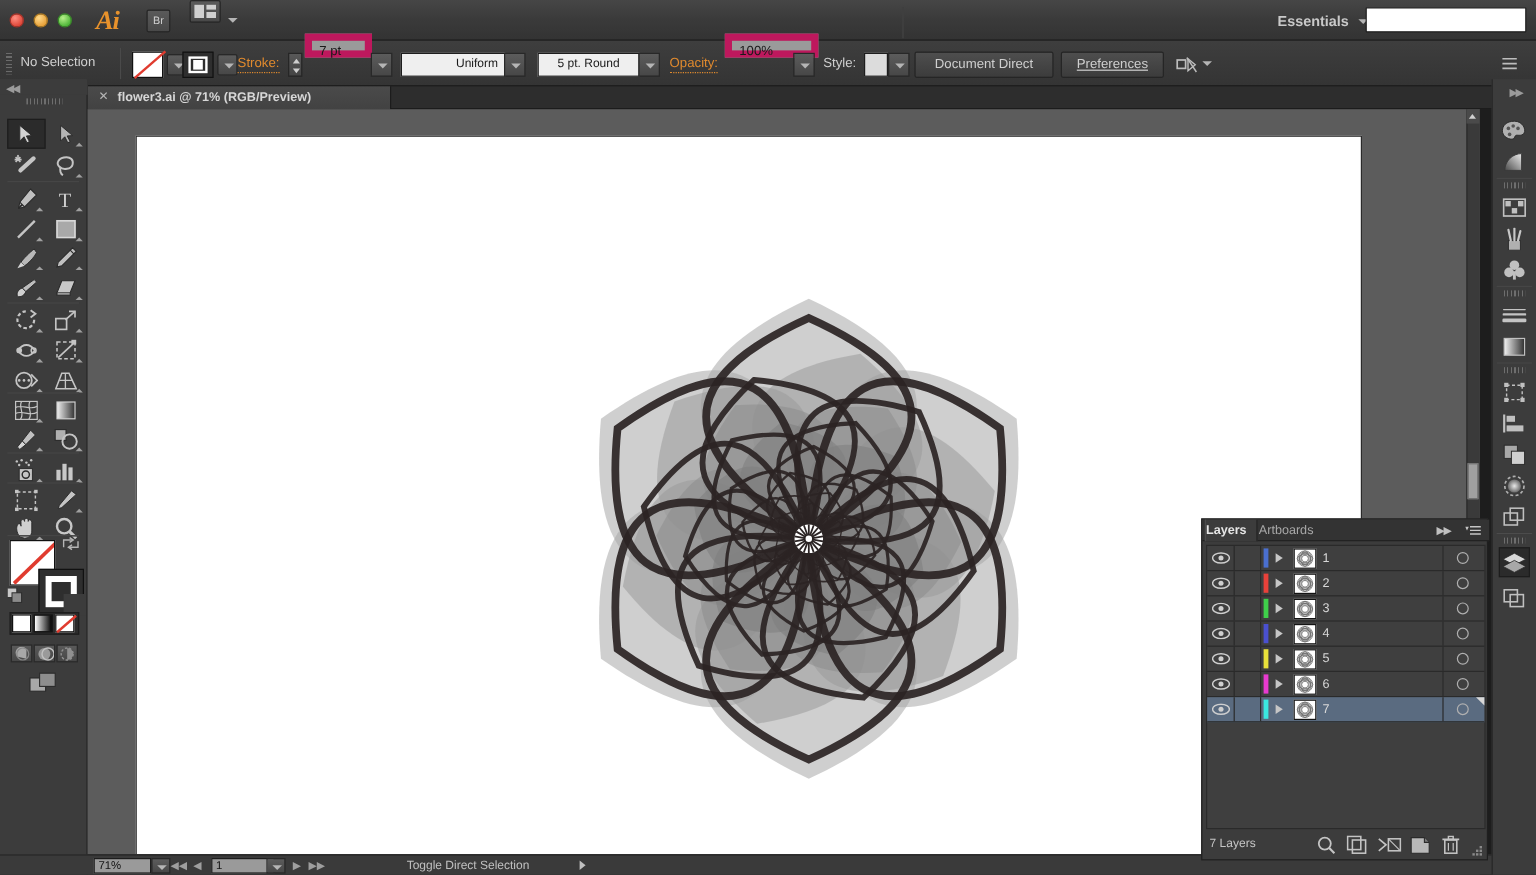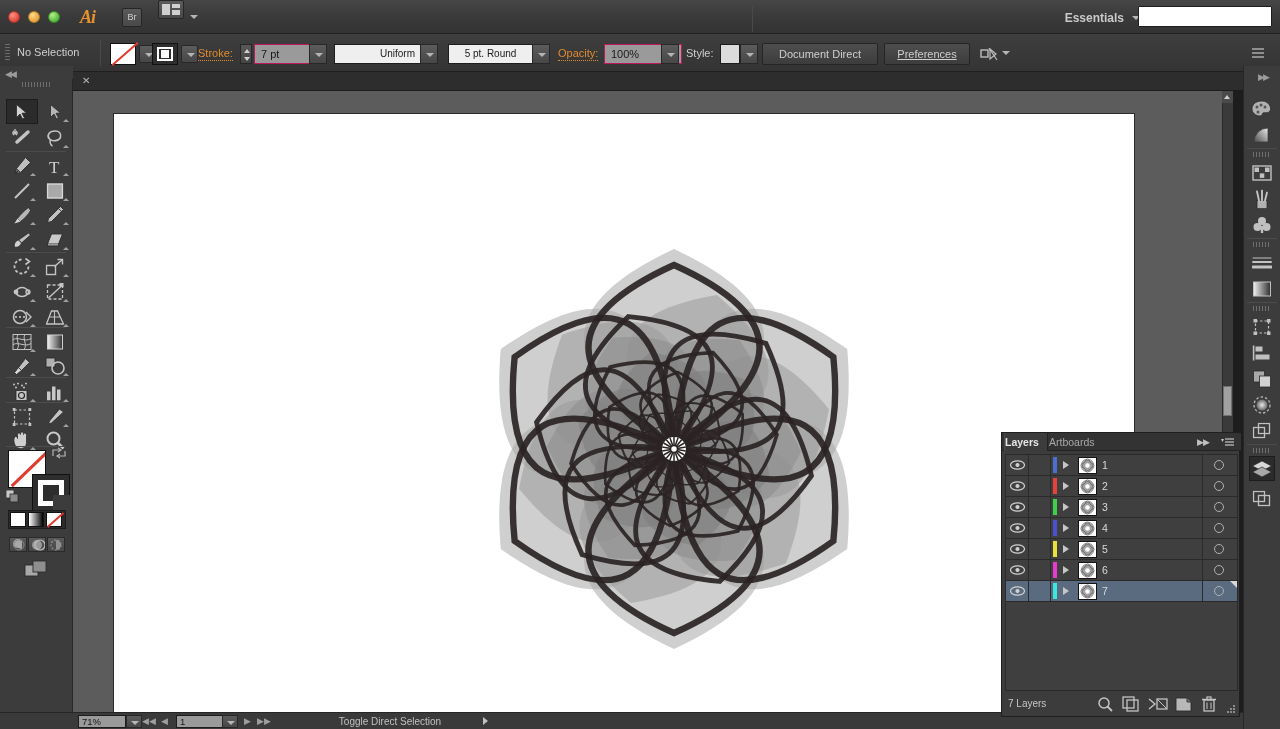--- a/index.html
+++ b/index.html
@@ -18,21 +18,21 @@
     background:linear-gradient(180deg,#464646 0%,#3a3a3a 50%,#333 100%);
     border-bottom:1px solid #222;
   }
   .traffic{ position:absolute; top:11px; width:12px; height:12px; border-radius:50%; }
   .tl-red{ left:8px;  background:radial-gradient(circle at 35% 30%, #ff8f82, #e0493b 70%); border:1px solid #a8342a;}
   .tl-yel{ left:28px; background:radial-gradient(circle at 35% 30%, #ffd98a, #e8a33d 70%); border:1px solid #b07c24;}
   .tl-grn{ left:48px; background:radial-gradient(circle at 35% 30%, #b7f08a, #52b83c 70%); border:1px solid #3b8a2a;}
   #ai-logo{
     left:80px; top:5px; width:30px; height:24px;
     font-family:"Liberation Serif", serif; font-style:italic; font-weight:bold;
-    font-size:18px; color:#e8922c; letter-spacing:-1px; line-height:24px;
+    font-size:22px; color:#e8922c; letter-spacing:-1px; line-height:24px;
   }
   .tb-btn{
     top:8px; height:19px; background:linear-gradient(180deg,#5a5a5a,#494949);
     border:1px solid #262626; border-radius:2px; color:#d0d0d0;
     font-size:9px; text-align:center; line-height:17px;
   }
   #bridge-btn{ left:122px; width:20px; }
   #arrange-btn{ left:158px; width:26px; height:19px; background:linear-gradient(180deg,#5a5a5a,#494949);
                 border:1px solid #262626; border-radius:2px; }
   #arrange-btn .g{ position:absolute; background:#cfcfcf; }
@@ -72,21 +72,21 @@
   #stroke-drop{ left:181px; }
 
   #stroke-label{ left:198px; top:47px; font-size:11px; color:#e08a2e;
      border-bottom:1px dotted #e08a2e; padding-bottom:1px; }
   #stroke-spin{ left:240px; top:44px; width:12px; height:20px;
      background:linear-gradient(180deg,#585858,#444); border:1px solid #262626; }
   #stroke-spin .up,#stroke-spin .dn{ position:absolute; left:3px; width:0;height:0;
      border-left:3px solid transparent;border-right:3px solid transparent;}
   #stroke-spin .up{ top:4px; border-bottom:4px solid #cfcfcf;}
   #stroke-spin .dn{ top:12px; border-top:4px solid #cfcfcf;}
-  .txtfield{ top:44px; height:20px; background:#9a9a9a; border:1px solid #be185d;
+  .txtfield{ top:28px; height:20px; background:#9a9a9a; border:6px solid #be185d;
      color:#1a1a1a; font-size:11px; line-height:18px; padding-left:6px; }
   #stroke-weight{ left:254px; width:56px; }
   #stroke-weight-drop{ left:309px; top:44px; width:18px; height:20px;
      background:linear-gradient(180deg,#5c5c5c,#474747); border:1px solid #282828;}
   #stroke-weight-drop .caret{ position:absolute; left:5px; top:8px; }
 
   #profile-box{ left:334px; top:44px; width:87px; height:20px; background:#efefef;
      border:1px solid #1d1d1d; color:#1a1a1a; font-size:10px; line-height:18px; text-align:right; padding-right:5px; }
   #profile-drop{ left:420px; top:44px; width:18px; height:20px;
      background:linear-gradient(180deg,#5c5c5c,#474747); border:1px solid #282828;}
@@ -327,20 +327,21 @@
 <div id="align-caret" class="caret abs"></div>
 <div id="cb-right-grip" class="abs">
   <svg width="16" height="16">
       <line x1="2" y1="4" x2="14" y2="4" stroke="#bdbdbd" stroke-width="1.3"></line>
       <line x1="2" y1="8" x2="14" y2="8" stroke="#bdbdbd" stroke-width="1.3"></line>
       <line x1="2" y1="12" x2="14" y2="12" stroke="#bdbdbd" stroke-width="1.3"></line>
     </svg>
 </div>
 
 <div id="tabbar" class="abs">
+  <div id="doc-tab" class="abs">flower3.ai @ 71% (RGB/Preview)</div>
   <div id="tab-close" class="abs">✕</div>
   <div id="tabbar-arrows" class="abs">◀◀</div>
 </div>
 
 <div id="toolbar" class="abs">
   <div id="tb-collapse" class="abs">
       <span class="ar">◀◀</span>
     </div>
   <div id="tb-handle" class="abs"></div>
 </div>

